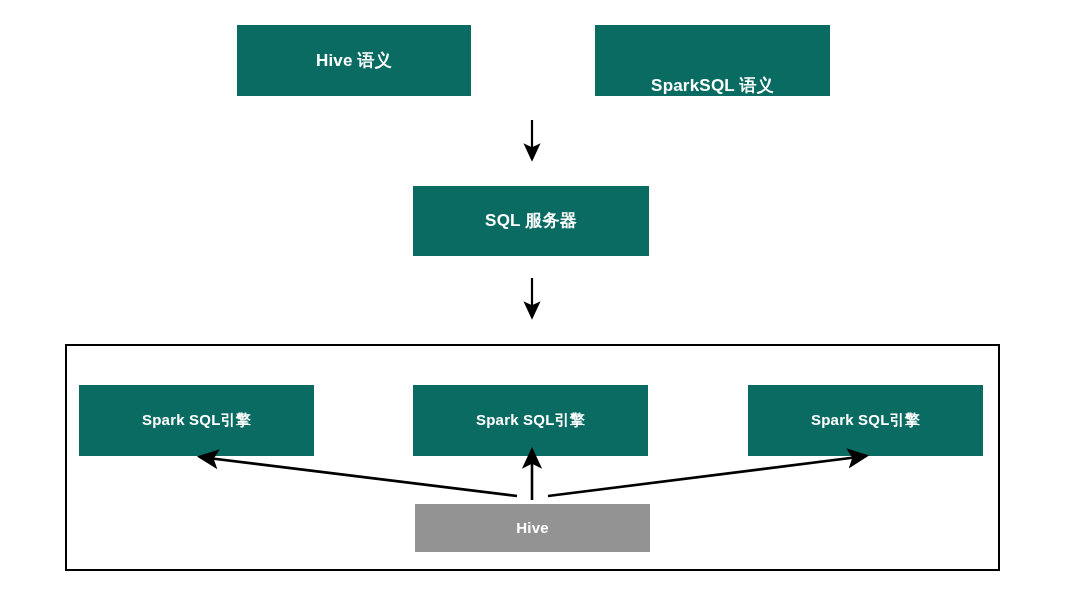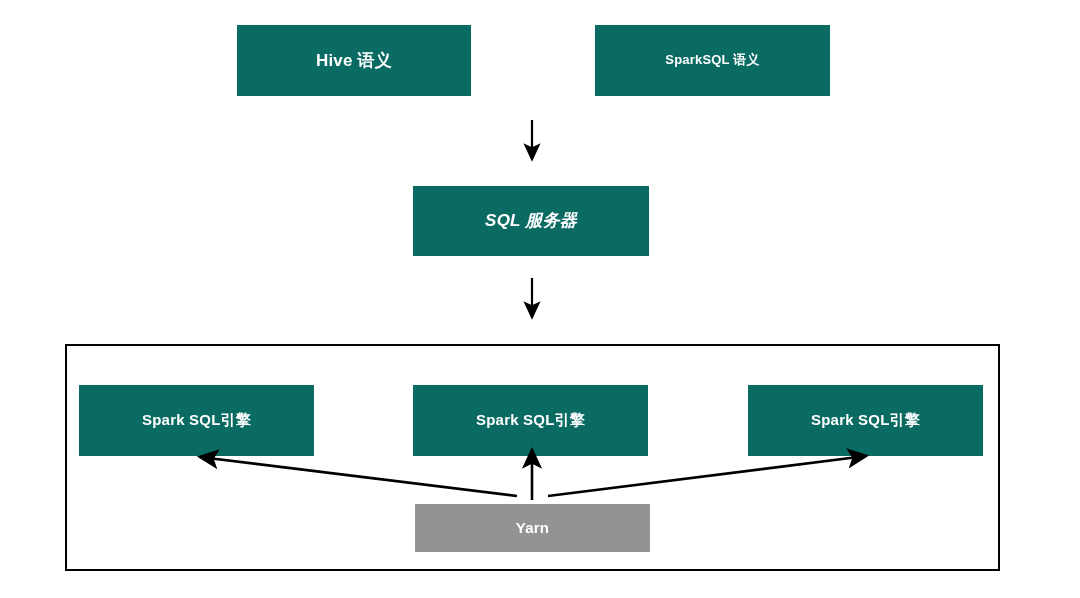--- a/index.html
+++ b/index.html
@@ -43,29 +43,29 @@
 
   
   #node-hive {
     left: 237px; top: 25px;
     width: 234px; height: 71px;
     font-size: 17px;
   }
   #node-sparksql {
     left: 595px; top: 25px;
     width: 235px; height: 71px;
-    font-size: 13px;
+    font-size: 17px;
+    align-items: flex-end;
   }
 
   
   #node-sql-server {
     left: 413px; top: 186px;
     width: 236px; height: 70px;
     font-size: 17px;
-    font-style: italic;
   }
 
   
   #cluster-container {
     position: absolute;
     left: 65px; top: 344px;
     width: 935px; height: 227px;
     border: 2px solid #000000;
     box-sizing: border-box;
     background: transparent;
@@ -121,21 +121,21 @@
 
   <div class="node teal engine" id="node-engine-center">
     <span>Spark SQL引擎</span>
   </div>
 
   <div class="node teal engine" id="node-engine-right">
     <span>Spark SQL引擎</span>
   </div>
 
   <div class="node gray" id="node-yarn">
-    <span>Yarn</span>
+    <span>Hive</span>
   </div>
 
   <svg id="arrow-layer" width="1080" height="598" viewBox="0 0 1080 598">
     <defs>
       <marker id="ah" markerWidth="9" markerHeight="9" refX="7.2" refY="4.5" orient="auto" markerUnits="strokeWidth">
         <path d="M0,0.6 L8.4,4.5 L0,8.4 L1.9,4.5 Z" fill="#000000"></path>
       </marker>
     </defs>
 
     <line x1="532" y1="120" x2="532" y2="159" stroke="#000000" stroke-width="2.2" marker-end="url(#ah)"></line>

